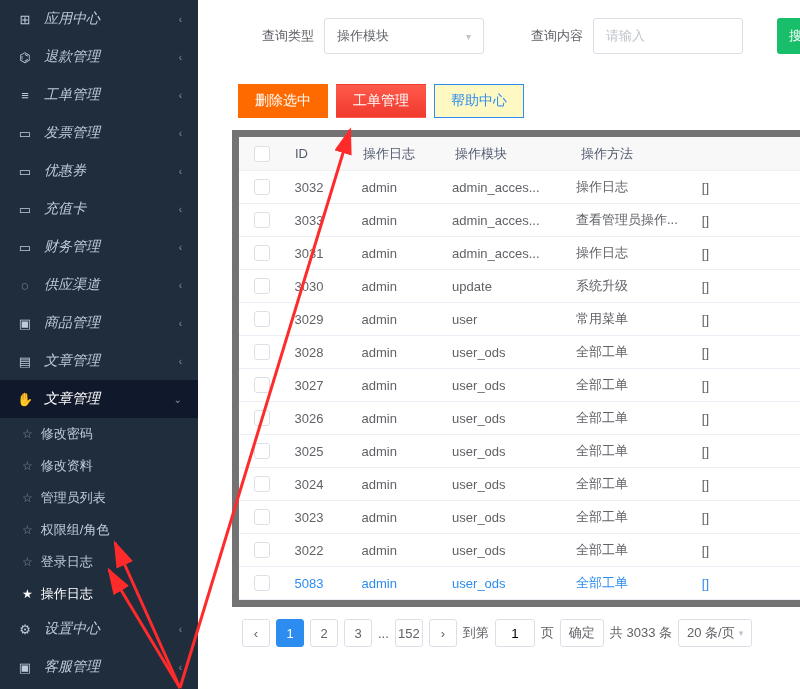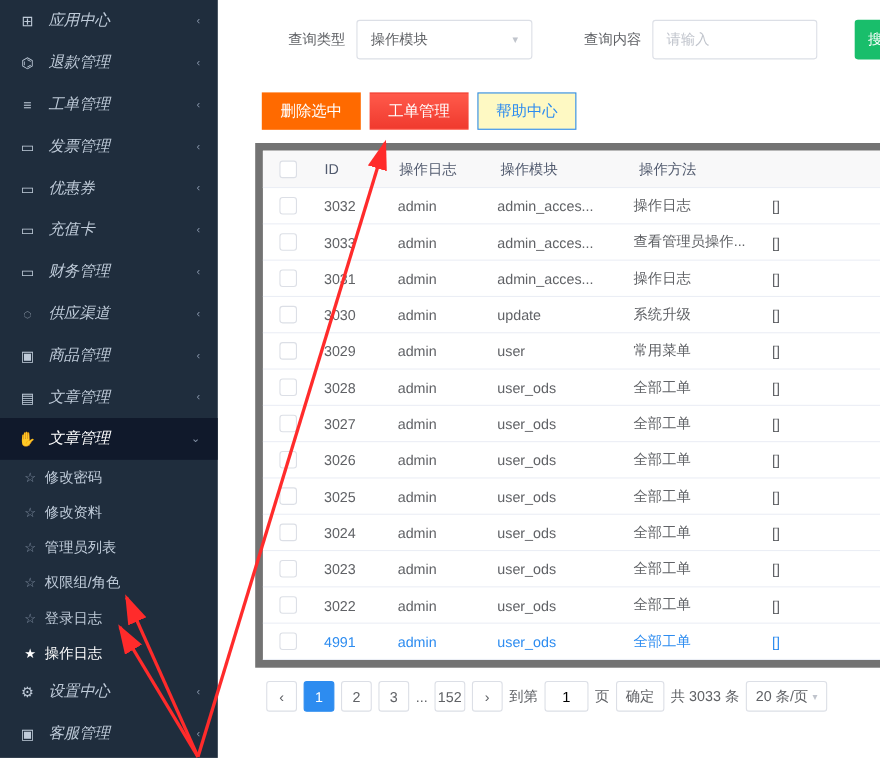--- a/index.html
+++ b/index.html
@@ -436,21 +436,21 @@
           <div class="col c-id">3022</div>
           <div class="col c-user">admin</div>
           <div class="col c-mod">user_ods</div>
           <div class="col c-meth">全部工单</div>
           <div class="col c-post">[]</div>
         </div>
         <div class="table-row link-row">
           <div class="col c-check">
             <div class="checkbox"></div>
           </div>
-          <div class="col c-id">4991</div>
+          <div class="col c-id">5083</div>
           <div class="col c-user">admin</div>
           <div class="col c-mod">user_ods</div>
           <div class="col c-meth">全部工单</div>
           <div class="col c-post">[]</div>
         </div>
       </div>
   </div>
 
   <div class="pager">
     <div class="pg-btn">‹</div>

